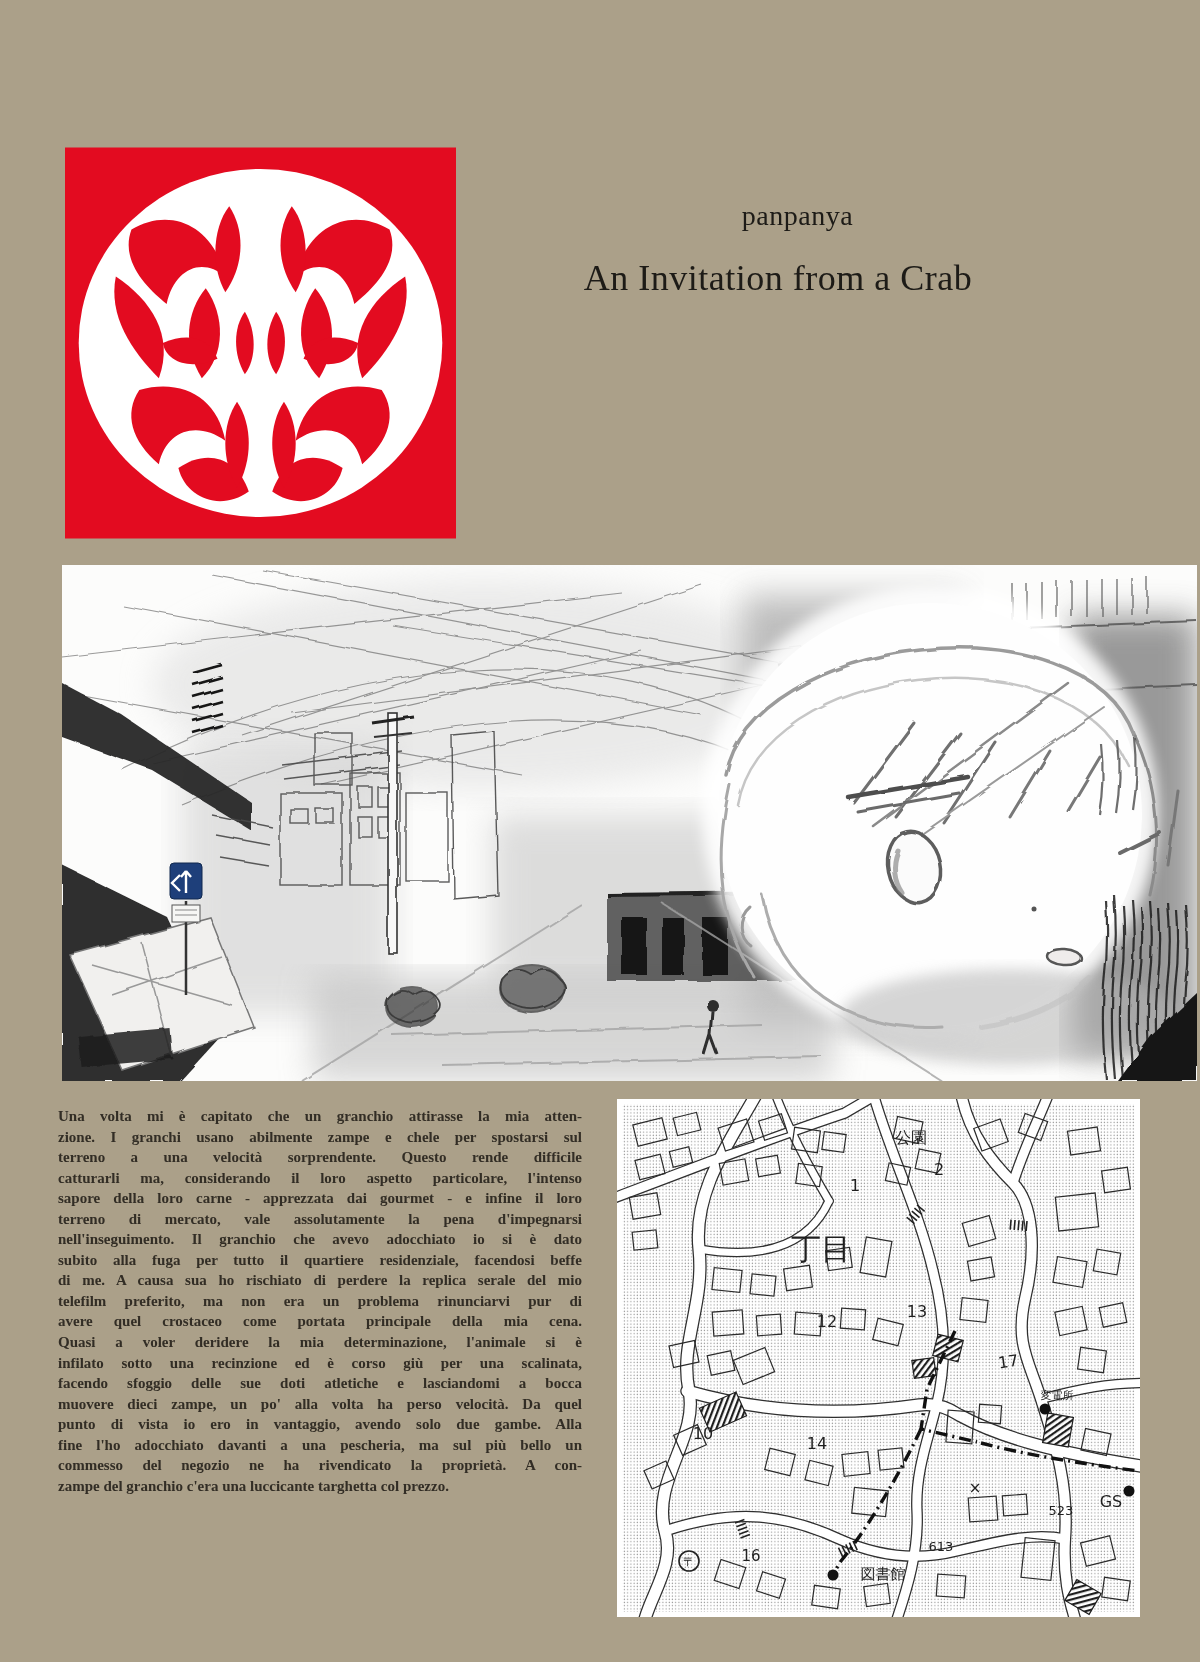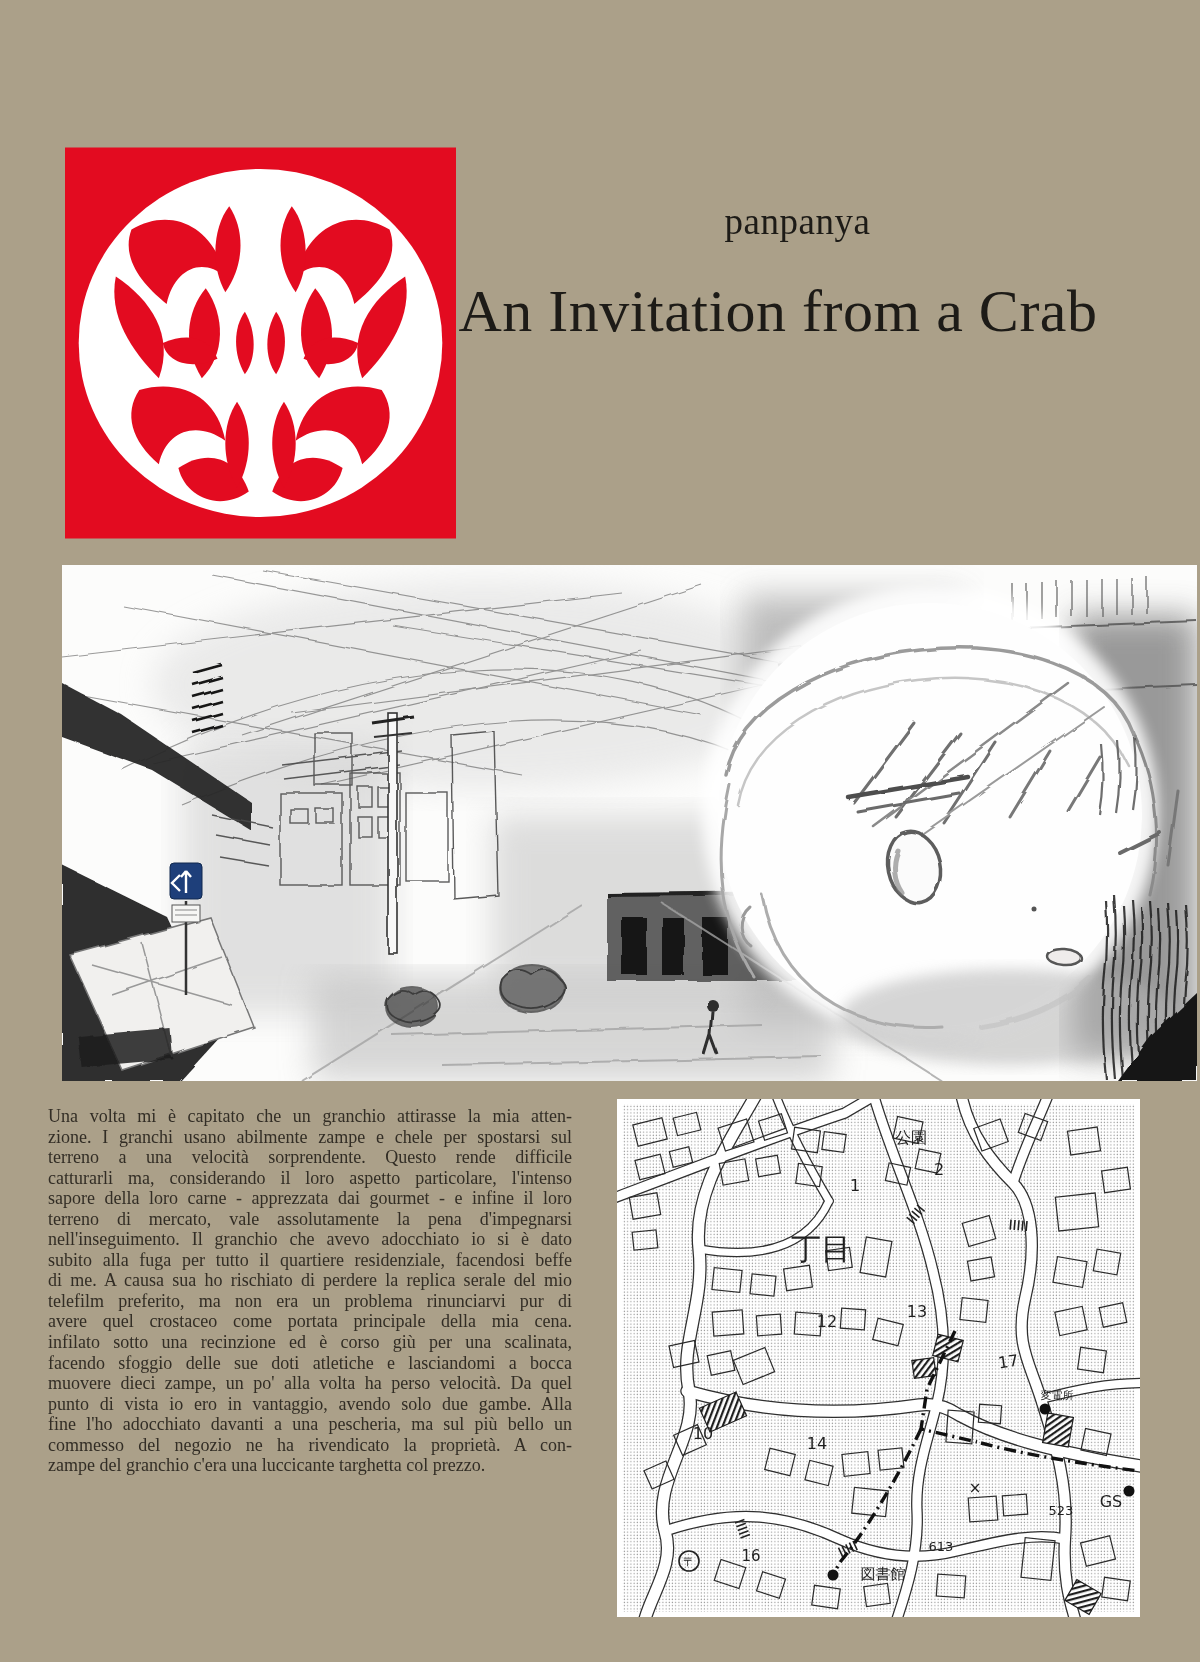--- a/index.html
+++ b/index.html
@@ -8,29 +8,29 @@
     width:1200px;height:1662px;
     background:#aba089;
     overflow:hidden;
     font-family:"Liberation Serif", serif;
   }
   
   .logo{position:absolute;left:65px;top:144px;width:391px;height:398px;}
   .logo svg{display:block;width:100%;height:100%;}
   
   .header{position:absolute;left:456px;top:200px;width:644px;text-align:center;color:#1d1b17;}
-  .author{font-size:37px;letter-spacing:0.5px;margin:0 0 34px 0;font-weight:400;padding-left:39px;}
-  .title{font-size:60px;letter-spacing:0.5px;margin:0;font-weight:400;}
+  .author{font-size:28px;letter-spacing:0.5px;margin:0 0 25px 0;font-weight:400;padding-left:39px;}
+  .title{font-size:36px;letter-spacing:0.5px;margin:0;font-weight:400;}
   
   .illus{position:absolute;left:62px;top:565px;width:1135px;height:516px;background:#fcfcfb;}
   .illus svg{display:block;width:100%;height:100%;}
   
   .story{
-    position:absolute;left:48px;top:1106px;width:524px;
-    color:#322d25;font-size:18px;line-height:20.55px;
+    position:absolute;left:58px;top:1106px;width:524px;
+    color:#322d25;font-size:15px;line-height:20.55px;font-weight:bold;
   }
   .story-line{text-align:justify;text-align-last:justify;white-space:normal;}
   .story-line.no-just{text-align-last:left;}
   
   .map{position:absolute;left:617px;top:1099px;width:523px;height:518px;background:#ffffff;}
   .map svg{display:block;width:100%;height:100%;}
   .maplabel{font-family:"DejaVu Sans",sans-serif;fill:#1f1f1f;}
 </style>
 </head>
 <body>
@@ -235,20 +235,21 @@
     <div class="story-line">zione. I granchi usano abilmente zampe e chele per spostarsi sul</div>
     <div class="story-line">terreno a una velocità sorprendente. Questo rende difficile</div>
     <div class="story-line">catturarli ma, considerando il loro aspetto particolare, l'intenso</div>
     <div class="story-line">sapore della loro carne - apprezzata dai gourmet - e infine il loro</div>
     <div class="story-line">terreno di mercato, vale assolutamente la pena d'impegnarsi</div>
     <div class="story-line">nell'inseguimento. Il granchio che avevo adocchiato io si è dato</div>
     <div class="story-line">subito alla fuga per tutto il quartiere residenziale, facendosi beffe</div>
     <div class="story-line">di me. A causa sua ho rischiato di perdere la replica serale del mio</div>
     <div class="story-line">telefilm preferito, ma non era un problema rinunciarvi pur di</div>
     <div class="story-line">avere quel crostaceo come portata principale della mia cena.</div>
+    <div class="story-line">Quasi a voler deridere la mia determinazione, l'animale si è</div>
     <div class="story-line">infilato sotto una recinzione ed è corso giù per una scalinata,</div>
     <div class="story-line">facendo sfoggio delle sue doti atletiche e lasciandomi a bocca</div>
     <div class="story-line">muovere dieci zampe, un po' alla volta ha perso velocità. Da quel</div>
     <div class="story-line">punto di vista io ero in vantaggio, avendo solo due gambe. Alla</div>
     <div class="story-line">fine l'ho adocchiato davanti a una pescheria, ma sul più bello un</div>
     <div class="story-line">commesso del negozio ne ha rivendicato la proprietà. A con-</div>
     <div class="story-line no-just">zampe del granchio c'era una luccicante targhetta col prezzo.</div>
   </div>
 
   <div class="map">

